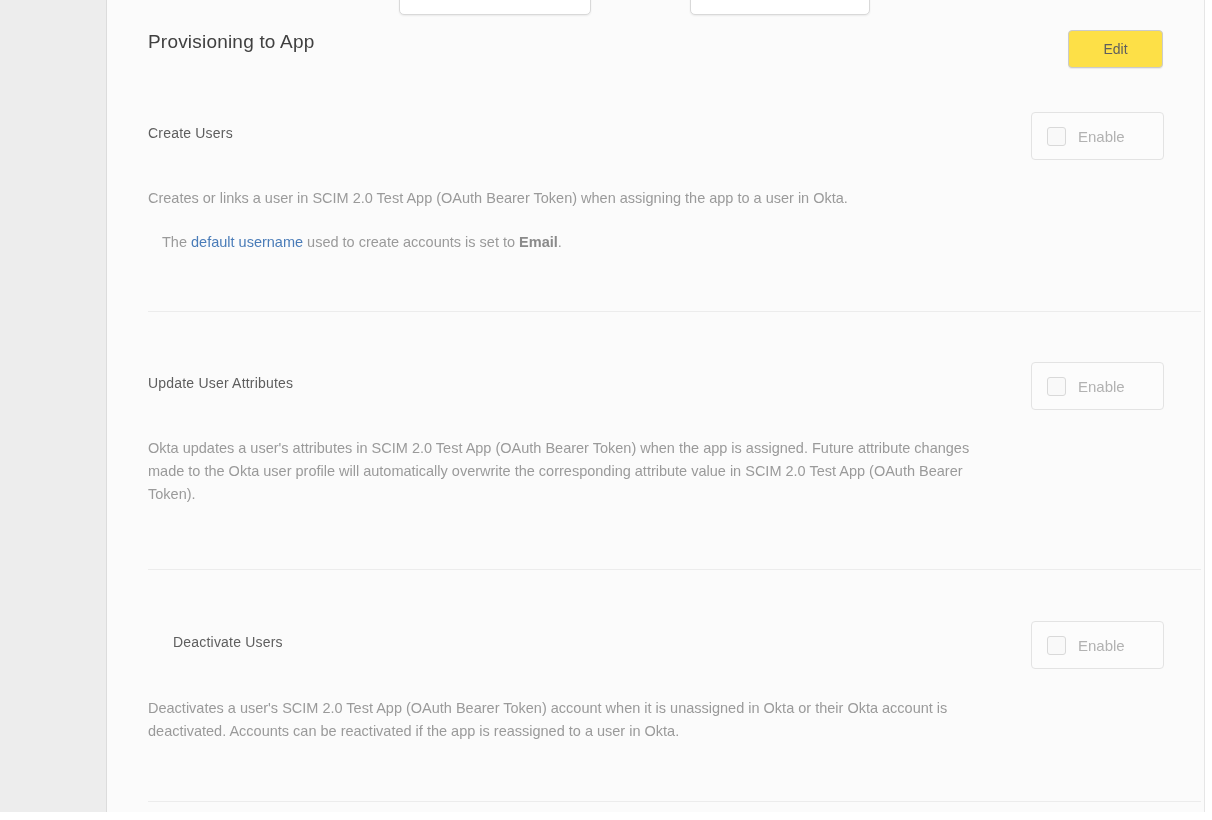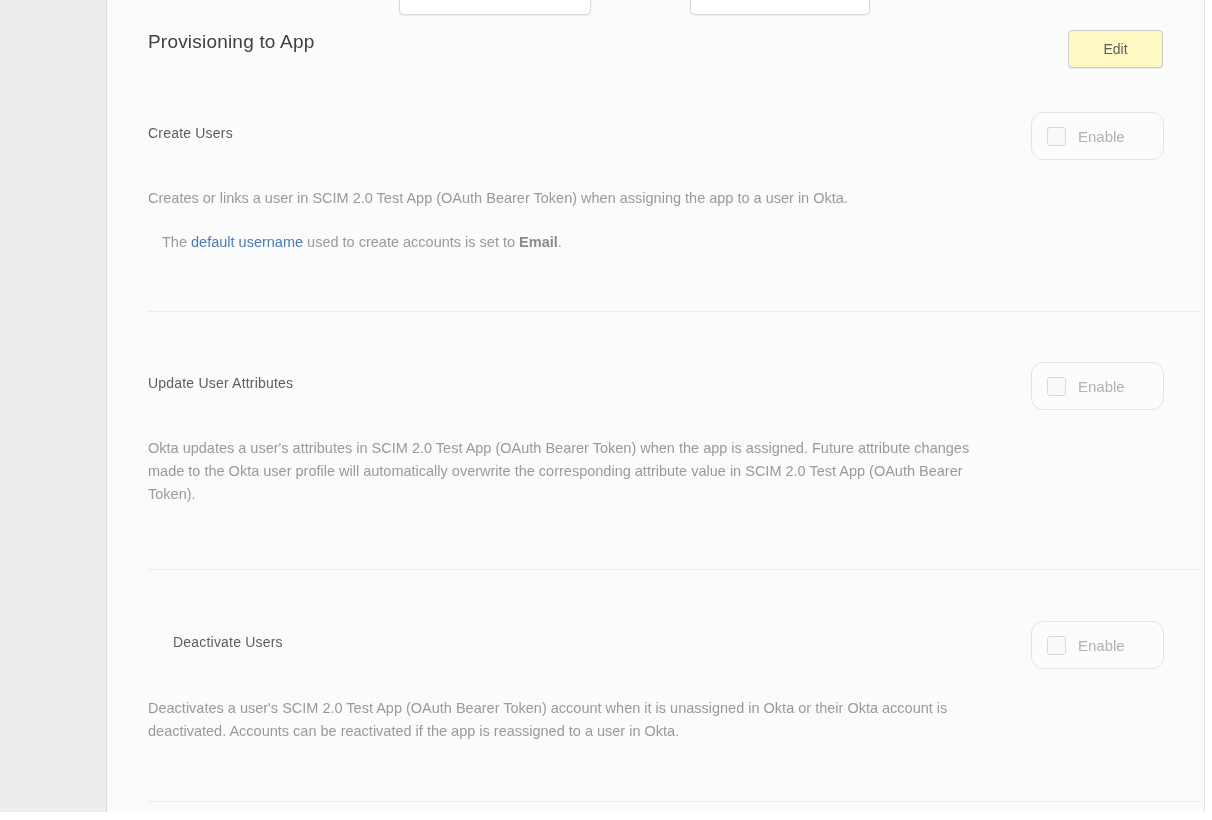--- a/index.html
+++ b/index.html
@@ -33,21 +33,21 @@
   .tf1 { left:292px; width:190px; }
   .tf2 { left:583px; width:178px; }
   .page-heading {
     position:absolute; left:41px; top:31px;
     font-size:19px; color:#404040;
     letter-spacing:0.2px;
   }
   .edit-btn {
     position:absolute; left:961px; top:30px;
     width:95px; height:38px;
-    background:#fef9c3;
+    background:#fde047;
     border:1px solid #cbcbcb;
     border-radius:4px;
     color:#5e5e5e; font-size:14px;
     font-family:"Liberation Sans", sans-serif;
     display:flex; align-items:center; justify-content:center;
     box-shadow:0 1px 1px rgba(0,0,0,0.07);
     cursor:pointer;
     box-sizing:border-box;
   }
   .section-title {
@@ -55,21 +55,21 @@
     font-size:14px; color:#5e5e5e;
     letter-spacing:0.2px;
   }
   .t1 { top:125px; }
   .t2 { top:375px; }
   .t3 { top:634px;margin-left:25px; }
   .enable-box {
     position:absolute; left:924px;
     width:133px; height:48px;
     border:1px solid #e3e3e3;
-    border-radius:12px;
+    border-radius:4px;
     background:#fcfcfc;
     display:flex; align-items:center;
     padding-left:15px; gap:12px;
     box-sizing:border-box;
     cursor:pointer;
   }
   .e1 { top:112px; }
   .e2 { top:362px; }
   .e3 { top:621px; }
   .checkbox {

